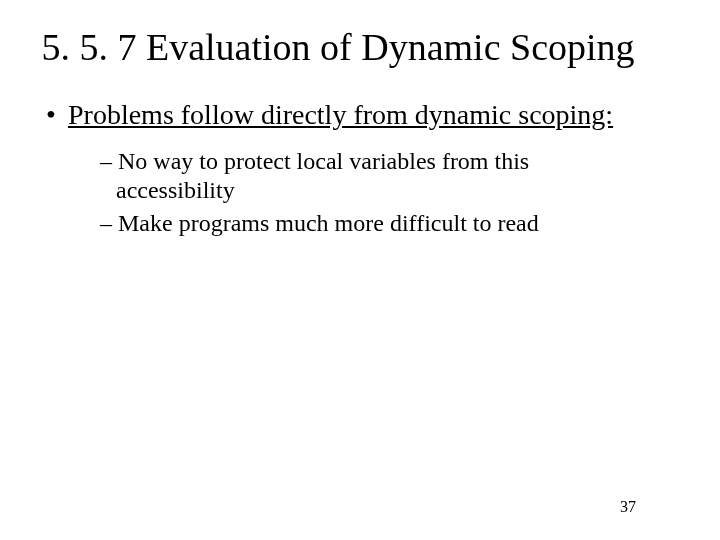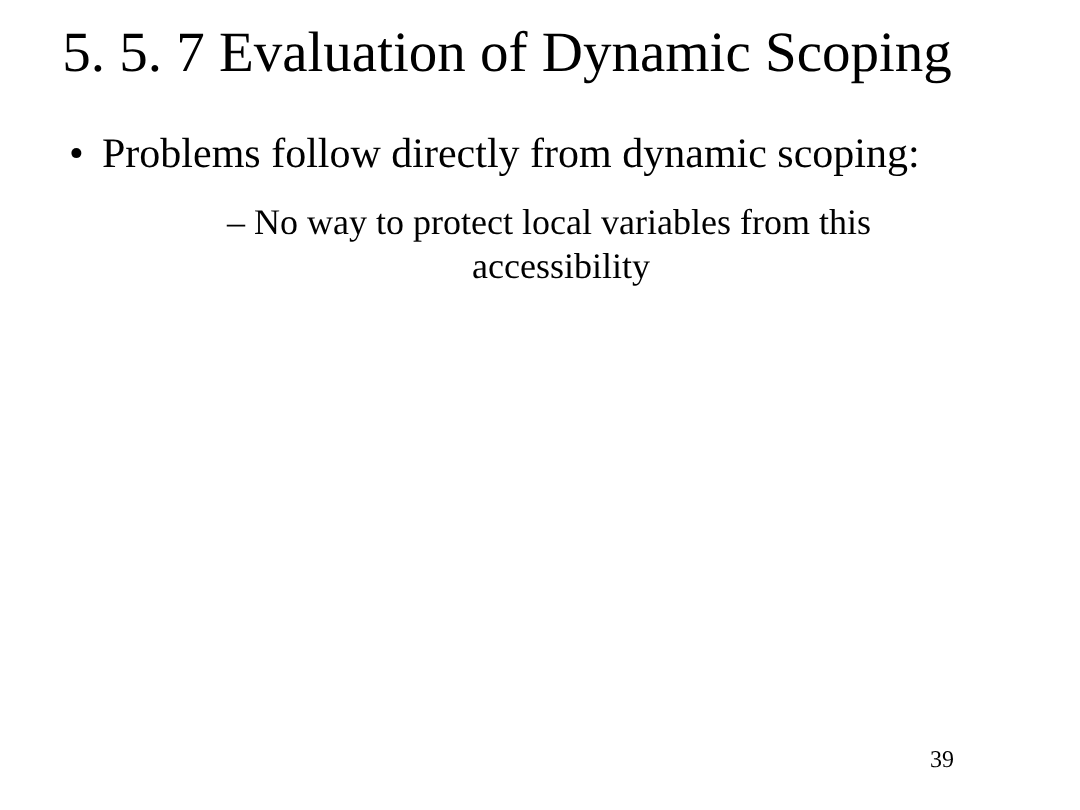--- a/index.html
+++ b/index.html
@@ -10,47 +10,47 @@
     background: #ffffff;
     font-family: "Times New Roman", Times, serif;
     color: #000000;
     position: relative;
     overflow: hidden;
   }
   .slide {
     box-sizing: border-box;
     width: 676px;
     height: 540px;
-    padding: 4px 40px 40px 40px;
+    padding: 16px 40px 40px 40px;
     position: relative;
   }
   .title {
     text-align: center;
     font-size: 38px;
     font-weight: normal;
     line-height: 1.15;
     margin: 10px 0 28px 0;
   }
   .bullet-main {
     font-size: 28px;
     line-height: 1.2;
     margin: 16px 0 16px 0;
     padding-left: 28px;
     position: relative;
+    text-decoration: underline;
   }
   .bullet-main::before {
     content: "•";
     position: absolute;
     left: 6px;
     top: 0;
   }
   .sub-list {
-    margin: 16px;
+    margin: 4px;
     padding-left: 56px;
-    text-align: center;
   }
   .sub-item {
     font-size: 24px;
     line-height: 1.2;
     margin: 2px 0 4px 0;
     text-indent: -16px;
     padding-left: 16px;
   }
   .sub-item .dash {
     display: inline;
@@ -66,17 +66,18 @@
 <body>
 
 <div class="slide">
 
   <h1 class="title">5. 5. 7 Evaluation of Dynamic Scoping</h1>
 
   <div class="bullet-main">Problems follow directly from dynamic scoping:</div>
 
   <div class="sub-list">
     <div class="sub-item"><span class="dash">– </span><span>No way to protect local variables from this accessibility</span></div>
+    <div class="sub-item"><span class="dash">– </span><span>Make programs much more difficult to read</span></div>
   </div>
 
-  <div class="page-number">39</div>
+  <div class="page-number">37</div>
 
 </div>
 
 </body></html>

